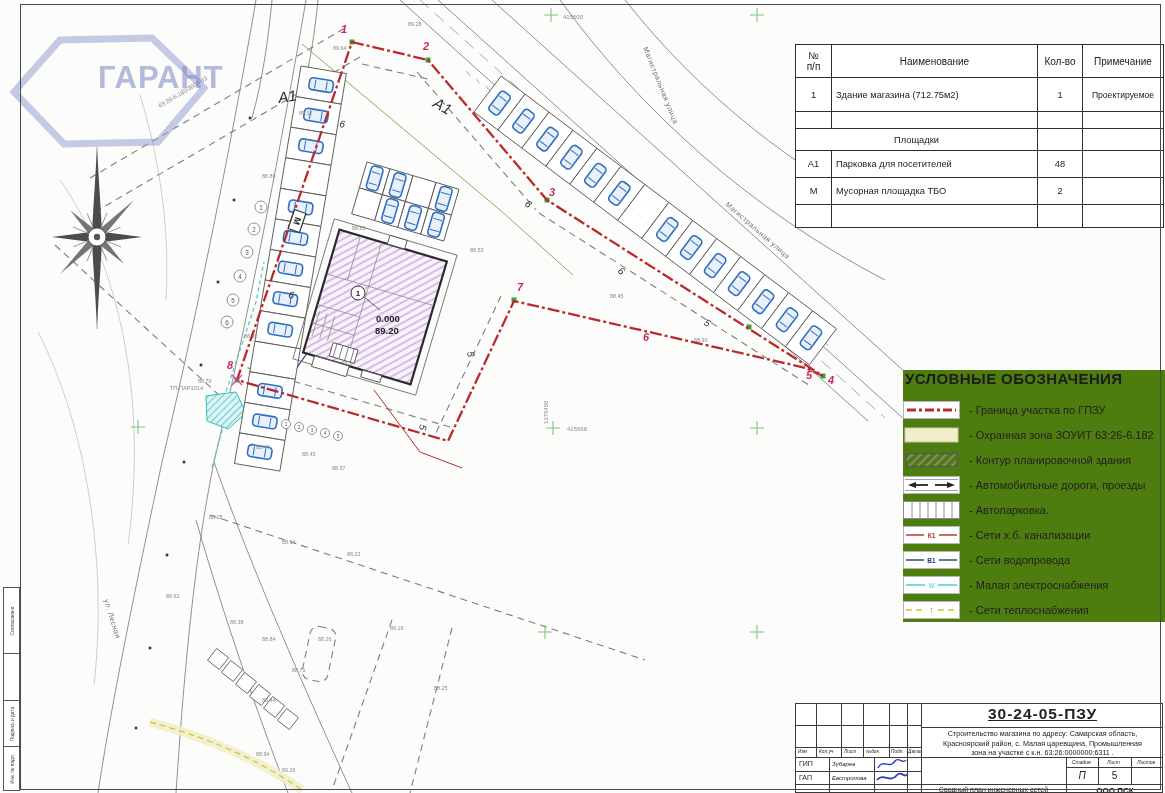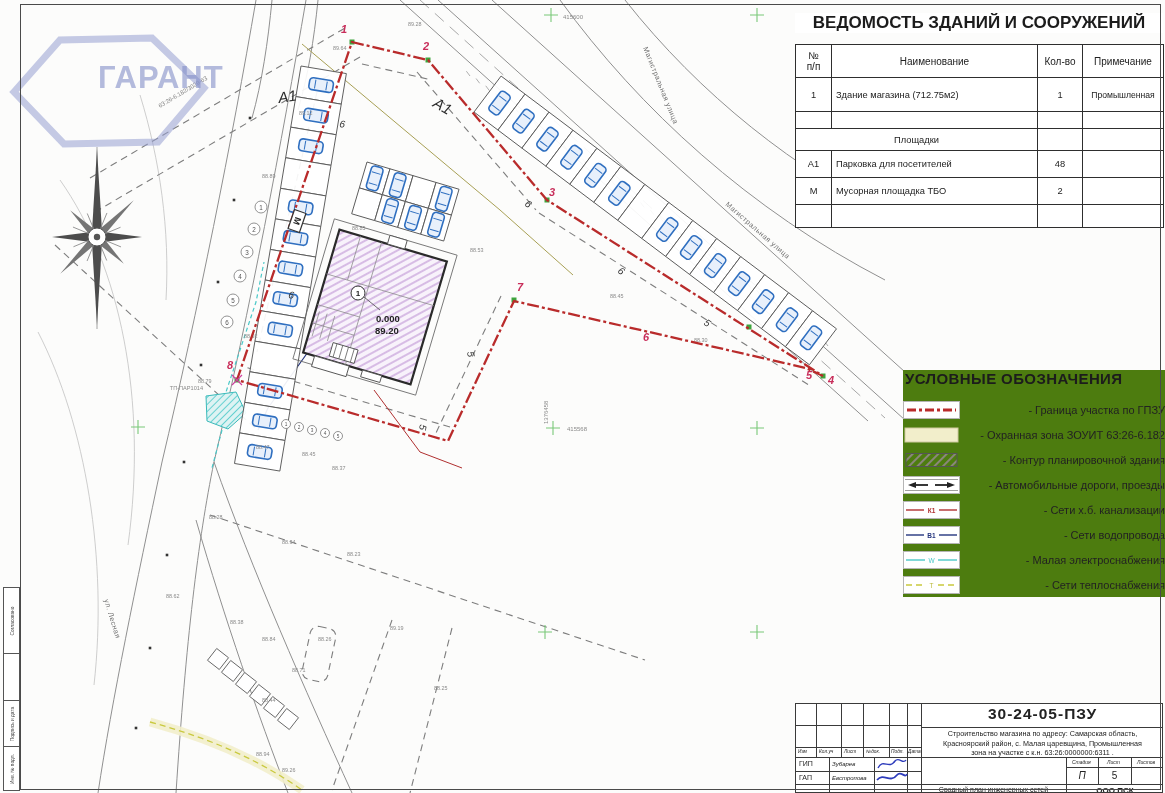--- a/index.html
+++ b/index.html
@@ -52,32 +52,32 @@
   .btable{position:absolute;left:795px;top:44px;z-index:2;border-collapse:collapse;background:#fff;
           table-layout:fixed;width:368px;}
   .btable td{border:1.2px solid #2e2e2e;font-size:9.3px;color:#222;padding:0 4px;overflow:hidden;}
   .btable td.hd{font-size:10px;text-align:center;white-space:pre-line;}
   .btable td.ctr{text-align:center;}
   .btable td.note{font-size:8.6px;text-align:center;}
 
   
   .legend{position:absolute;left:903px;top:370px;width:262px;z-index:2;background:#4d7c0f;}
   .ltitle{font-size:15px;font-weight:bold;color:#1c1c1c;margin:0 0 10px 2px;letter-spacing:0.4px;}
-  .li{display:flex;align-items:center;height:25px;justify-content:space-between;}
+  .li{display:flex;align-items:center;height:25px;}
   .li .sym{width:57px;height:18px;flex:0 0 57px;}
   .li .ll{font-size:11px;color:#222;margin-left:9px;white-space:nowrap;}
 
   
   .tb{position:absolute;left:795px;top:703px;width:368px;height:90px;z-index:2;background:#fff;
       border:1.6px solid #3a3a3a;box-sizing:border-box;overflow:hidden;}
   .tb .ln{position:absolute;background:#3a3a3a;}
   .tb .tx{position:absolute;color:#222;white-space:nowrap;}
   .tb .it{font-style:italic;}
   .docnum{position:absolute;left:125px;top:1px;width:243px;text-align:center;
-          font-size:15.5px;font-weight:bold;letter-spacing:1px;}
+          font-size:15.5px;font-weight:bold;letter-spacing:1px;text-decoration:underline;}
   .addr{position:absolute;left:127px;top:25px;width:239px;text-align:center;
         font-size:7.2px;line-height:1.32;color:#222;}
   .ttl{position:absolute;left:127px;top:57px;width:141px;text-align:center;
        font-size:8.6px;line-height:1.25;}
   .sigsvg{position:absolute;z-index:3;}
 
   
   .lstrip{position:absolute;left:3px;top:587px;width:17px;height:204px;z-index:2;
           border:1px solid #555;box-sizing:border-box;background:#fff;}
   .lcell{position:relative;border-bottom:1px solid #555;box-sizing:border-box;}
@@ -440,41 +440,40 @@
     </g>
   </svg>
 
   <div class="logo">
     <svg width="260" height="150">
       <polygon points="14,82 60,30 152,28 204,78 158,132 64,134" style="fill:none;stroke:rgba(150,158,210,0.55);stroke-width:7"></polygon>
     </svg>
     <span class="t2">ГАРАНТ</span>
   </div>
 
-  <div class="btitle">ВЕДОМОСТЬ ЗДАНИЙ И СООРУЖЕНИЙ</div>
   <table class="btable">
     <colgroup>
         <col style="width:36px">
         <col style="width:206px">
         <col style="width:45px">
         <col style="width:81px">
       </colgroup>
     <tbody>
         <tr style="height:33px">
       <td class="hd">№
 п/п</td>
       <td class="hd">Наименование</td>
       <td class="hd">Кол-во</td>
       <td class="hd">Примечание</td>
     </tr>
     <tr style="height:34px">
       <td class="ctr">1</td>
       <td>Здание магазина (712.75м2)</td>
       <td class="ctr">1</td>
-      <td class="note">Промышленная</td>
+      <td class="note">Проектируемое</td>
     </tr>
     <tr style="height:17px">
       <td></td>
           <td></td>
       <td></td>
           <td></td>
     </tr>
     <tr style="height:22px">
       <td class="ctr" colspan="2">Площадки</td>
       <td></td>
@@ -533,20 +532,34 @@
         <line x1="2" y1="3.5" x2="55" y2="3.5" style="stroke:#888;stroke-width:0.8"></line>
         <line x1="2" y1="14.5" x2="55" y2="14.5" style="stroke:#888;stroke-width:0.8"></line>
         <path d="M5,9 L13,6 L13,12 Z" style="fill:#222"></path>
             <line x1="13" y1="9" x2="25" y2="9" style="stroke:#222;stroke-width:1.8"></line>
         <path d="M52,9 L44,6 L44,12 Z" style="fill:#222"></path>
             <line x1="32" y1="9" x2="44" y2="9" style="stroke:#222;stroke-width:1.8"></line>
       </svg></span>
       <span class="ll">- Автомобильные дороги, проезды</span>
     </div>
 
+    <div class="li">
+      <span class="sym"><svg width="57" height="18">
+        <rect x="0.5" y="0.5" width="56" height="17" style="fill:#fff;stroke:#888"></rect>
+        <g style="stroke:#888;stroke-width:0.9">
+          <line x1="9" y1="1" x2="9" y2="17"></line>
+              <line x1="17" y1="1" x2="17" y2="17"></line>
+          <line x1="25" y1="1" x2="25" y2="17"></line>
+              <line x1="33" y1="1" x2="33" y2="17"></line>
+          <line x1="41" y1="1" x2="41" y2="17"></line>
+              <line x1="49" y1="1" x2="49" y2="17"></line>
+        </g>
+      </svg></span>
+      <span class="ll">- Автопарковка.</span>
+    </div>
 
     <div class="li">
       <span class="sym"><svg width="57" height="18">
         <rect x="0.5" y="0.5" width="56" height="17" style="fill:#fff;stroke:#b5b5b5"></rect>
         <line x1="3" y1="9" x2="21" y2="9" style="stroke:var(--c-sewer);stroke-width:1.4"></line>
         <line x1="36" y1="9" x2="54" y2="9" style="stroke:var(--c-sewer);stroke-width:1.4"></line>
         <text x="28.5" y="11.5" text-anchor="middle" style="font-size:6.5px;font-weight:bold;fill:var(--c-sewer)">К1</text>
       </svg></span>
       <span class="ll">- Сети х.б. канализации</span>
     </div>

